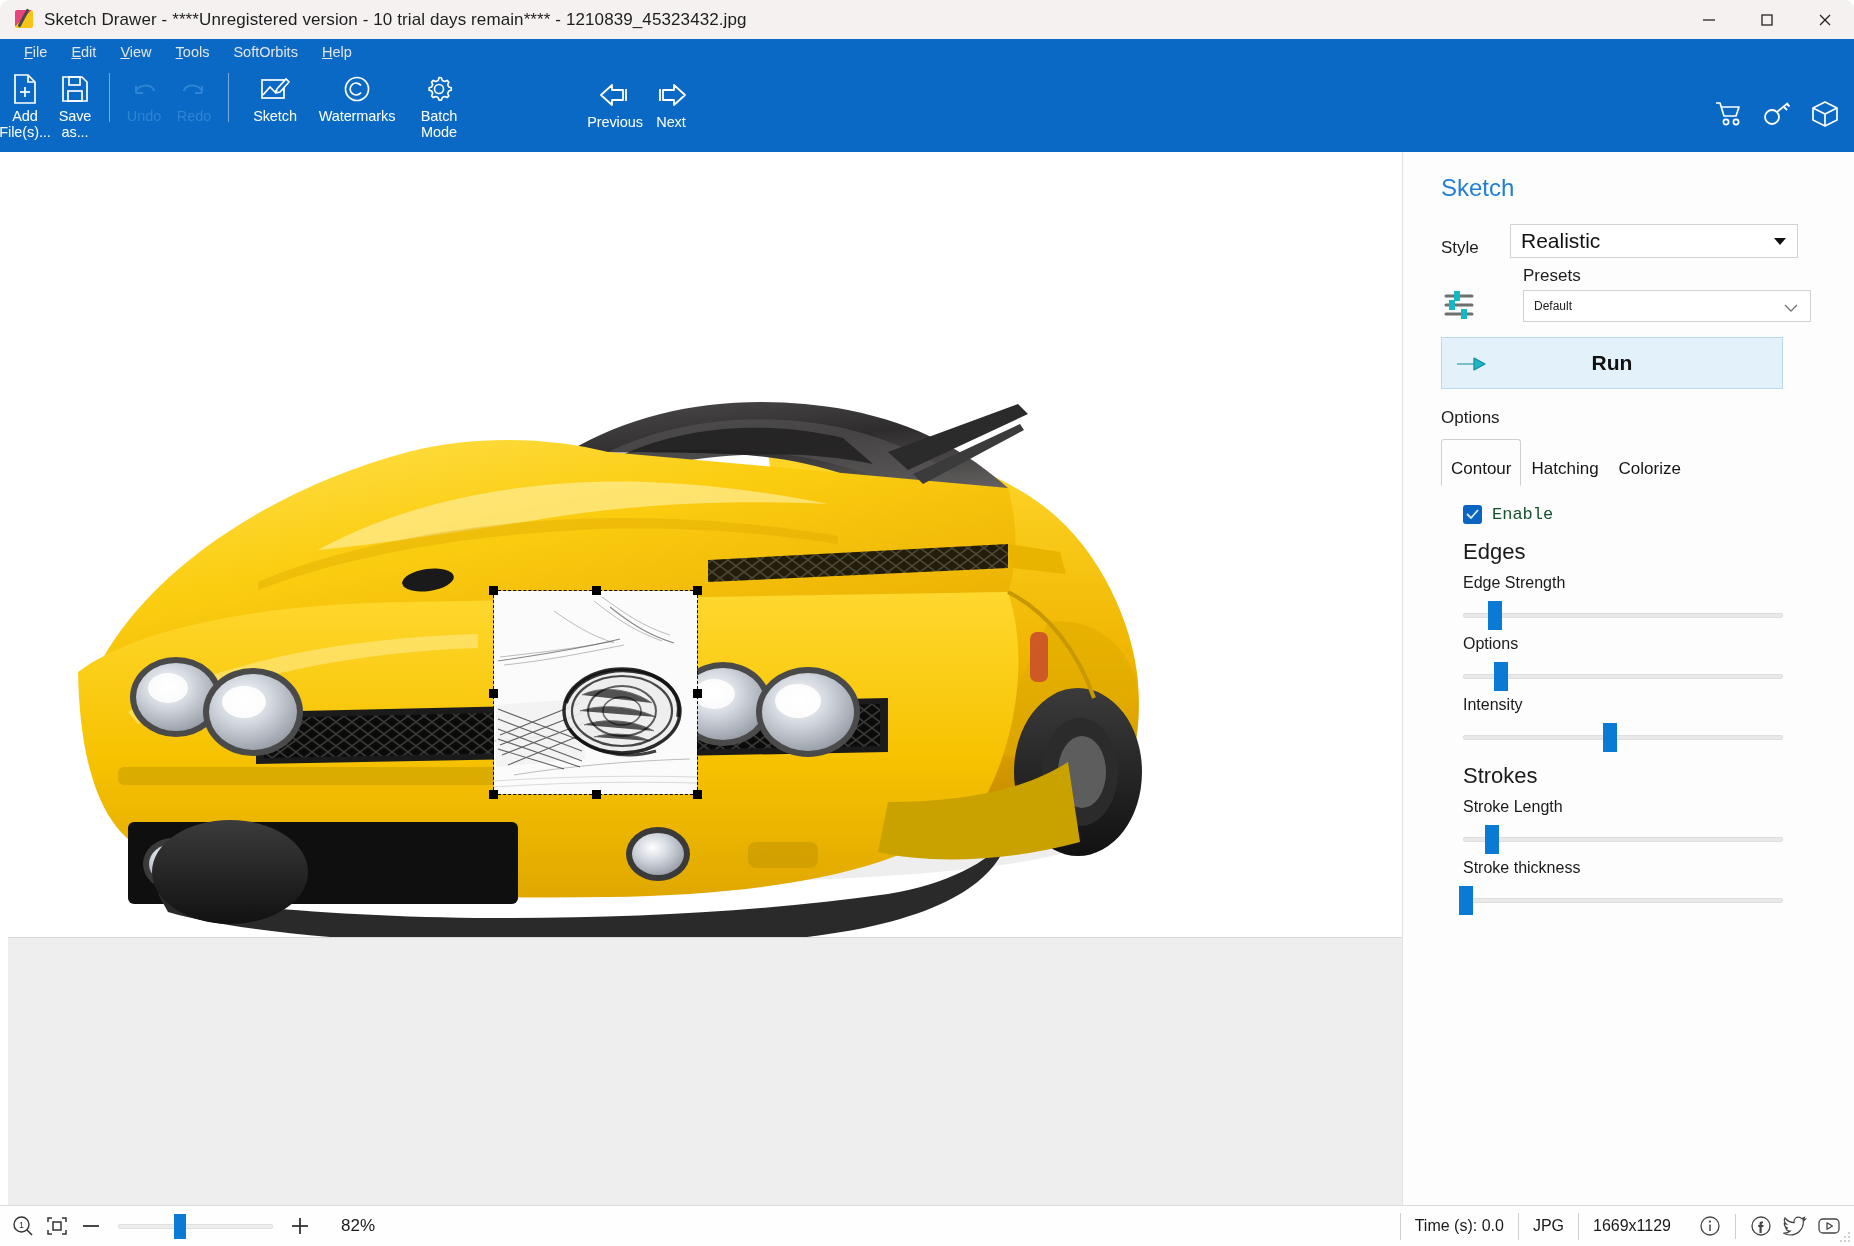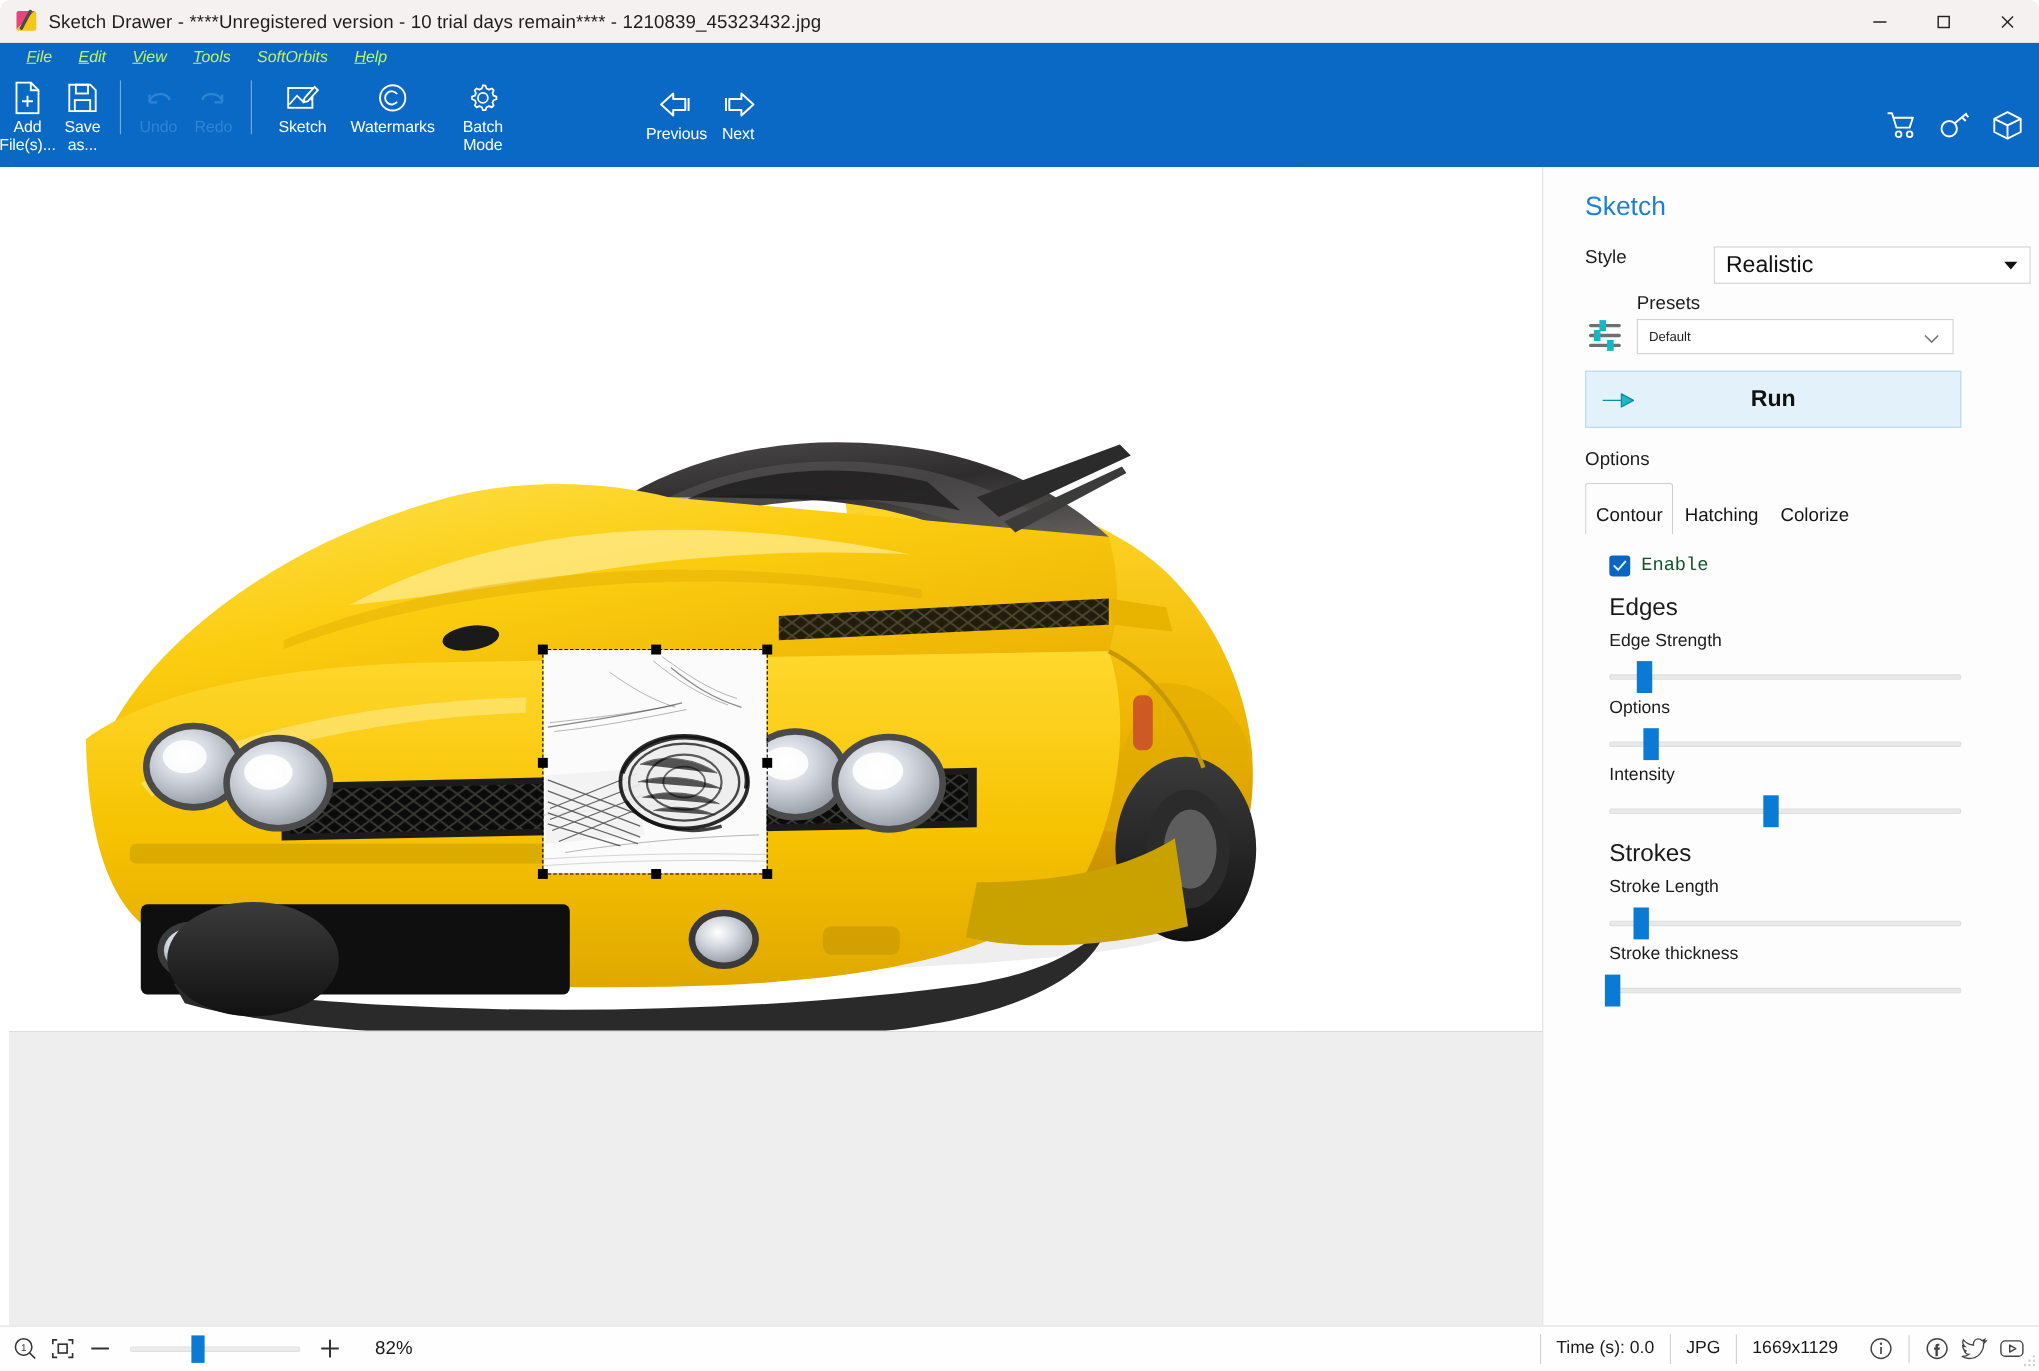--- a/index.html
+++ b/index.html
@@ -48,23 +48,22 @@
 
   
   .ribbon {
     background: #0a69c4; color: #ffffff; flex: 0 0 113px;
     position: relative; display: flex; flex-direction: column;
   }
   .menubar {
     height: 26px; display: flex; align-items: center; padding-left: 14px; gap: 4px;
   }
   .menu-item {
-    font-size: 14.5px; color: #bef264; padding: 2px 10px; cursor: default;
+    font-size: 14.5px; color: #e5e5e5; padding: 2px 10px; cursor: default;
     white-space: nowrap;
-    font-style: italic;
   }
   .menu-item u { text-decoration: underline; }
 
   .tools {
     flex: 1; display: flex; align-items: stretch; position: relative;
   }
   .tgroup { display: flex; align-items: stretch; }
   .tbtn {
     width: 50px; display: flex; flex-direction: column; align-items: center;
     justify-content: flex-start; padding-top: 8px; cursor: default; color: #fff;
@@ -119,39 +118,39 @@
 
   
   .panel {
     width: 452px; flex: 0 0 452px; background: #fdfdfd;
     border-left: 1px solid #e2e2e2; position: relative; padding: 0 0 0 0;
   }
   .panel-title {
     font-size: 24px; color: #1f7fd4; padding: 22px 0 0 38px; font-weight: 400;
   }
   .row-style {
-    display: flex; align-items: flex-start; margin: 22px 0 0 0; padding-left: 38px; gap: 48px;
+    display: flex; align-items: flex-end; margin: 22px 0 0 0; padding-left: 38px;
   }
   .lbl-style { font-size: 17px; color: #1c1c1c; width: 62px; }
   .combo {
     height: 34px; border: 1px solid #d2d2d2; background: #fff;
     display: flex; align-items: center; padding: 0 10px; position: relative;
     font-size: 20px; color: #111; cursor: default;
   }
   .combo.style { width: 288px; margin-left: 7px; font-size: 21px; }
   .combo .arrow-solid {
     position: absolute; right: 11px; top: 50%; margin-top: -3px;
     width: 0; height: 0; border-left: 6px solid transparent; border-right: 6px solid transparent;
     border-top: 7px solid #111;
   }
   .combo .arrow-chev {
     position: absolute; right: 12px; top: 50%; margin-top: -4px;
   }
   .presets-block {
-    display: flex; align-items: flex-end; padding-left: 34px; margin-top: 8px;
+    display: flex; align-items: flex-end; padding-left: 34px; margin-top: 8px; gap: 35px;
   }
   .slider-icon { width: 46px; padding-top: 22px; display: flex; justify-content: center; }
   .presets-col { margin-left: 5px; }
   .presets-lbl { font-size: 17px; color: #1c1c1c; margin-bottom: 4px; }
   .combo.presets { width: 288px; height: 32px; font-size: 12px; color: #222; }
 
   .runbtn {
     margin: 15px 0 0 38px; width: 342px; height: 52px;
     background: #e3f1fb; border: 1px solid #b9d8ef;
     display: flex; align-items: center; justify-content: center;

